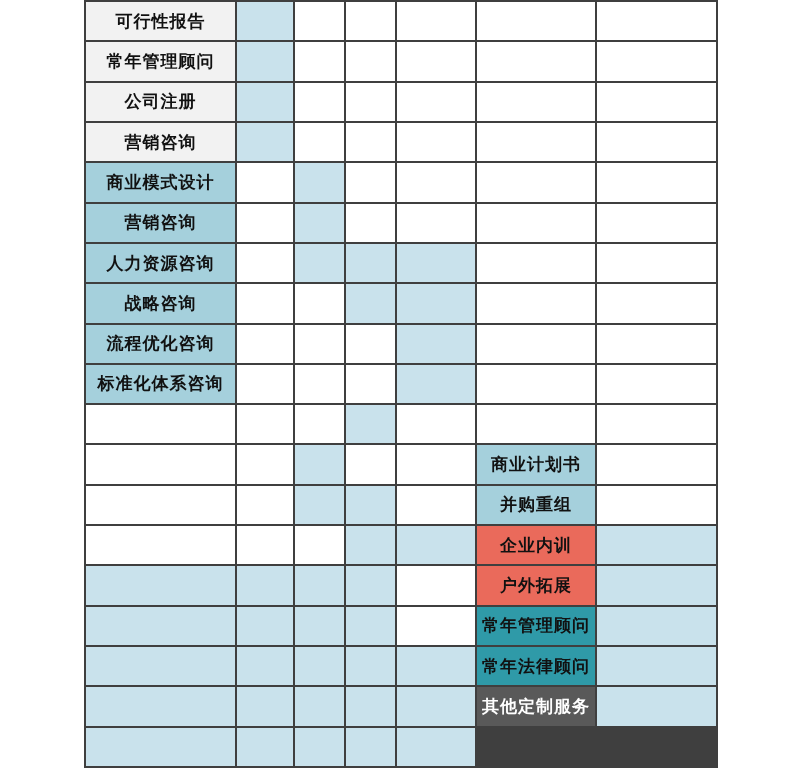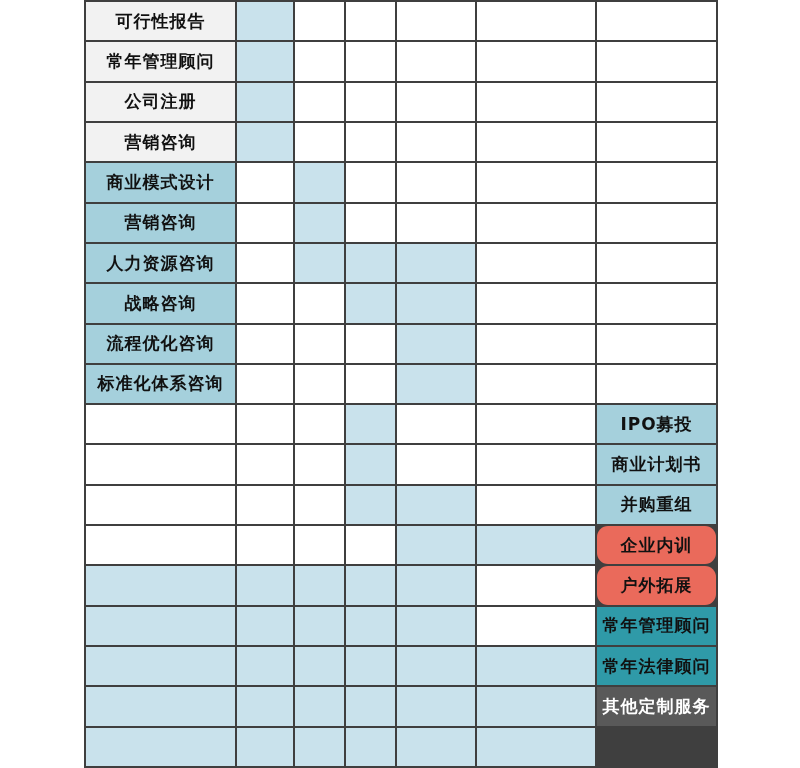--- a/index.html
+++ b/index.html
@@ -35,21 +35,21 @@
   .cell{background:#ffffff;min-width:0;min-height:0;}
   .cell.filled{background:var(--cell-fill);}
   .label{
     display:flex;align-items:center;justify-content:center;
     font-weight:bold;font-size:17px;line-height:1;
     color:var(--text-dark);letter-spacing:1px;
     white-space:nowrap;
   }
   .label.gray{background:var(--label-gray);}
   .label.blue{background:var(--label-blue);}
-  .label.red{background:var(--label-red);border-radius:11px;}
+  .label.red{background:var(--label-red);}
   .label.teal{background:var(--label-teal);}
   .label.dark{background:var(--label-dark);color:var(--text-light);}
 </style>
 </head>
 <body>
 
 <div class="stage">
   <div class="matrix">
       <div class="cell label gray">可行性报告</div>
       <div class="cell filled"></div>
@@ -120,21 +120,20 @@
       <div class="cell"></div>
       <div class="cell filled"></div>
       <div class="cell"></div>
       <div class="cell"></div>
       <div class="cell"></div>
       <div class="cell"></div>
       <div class="cell"></div>
       <div class="cell filled"></div>
       <div class="cell"></div>
       <div class="cell"></div>
-      <div class="cell label blue">IPO募投</div>
       <div class="cell"></div>
       <div class="cell"></div>
       <div class="cell"></div>
       <div class="cell filled"></div>
       <div class="cell"></div>
       <div class="cell"></div>
       <div class="cell label blue">商业计划书</div>
       <div class="cell"></div>
       <div class="cell"></div>
       <div class="cell"></div>

